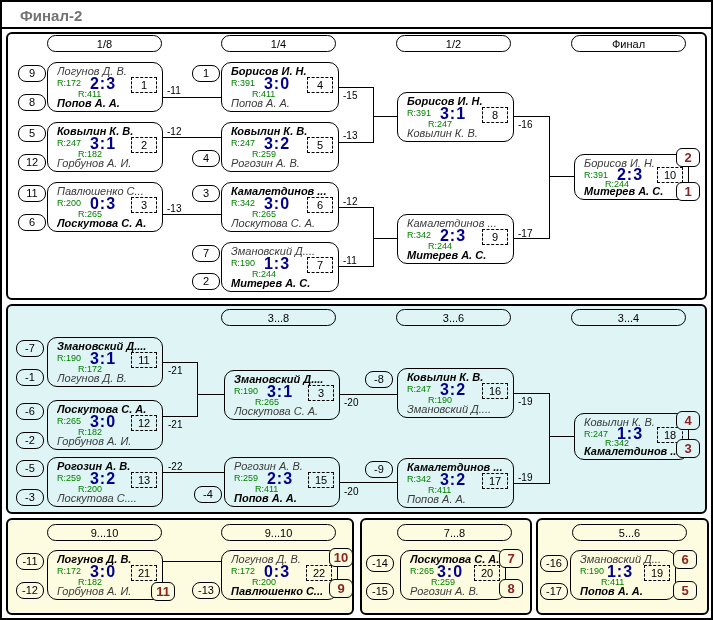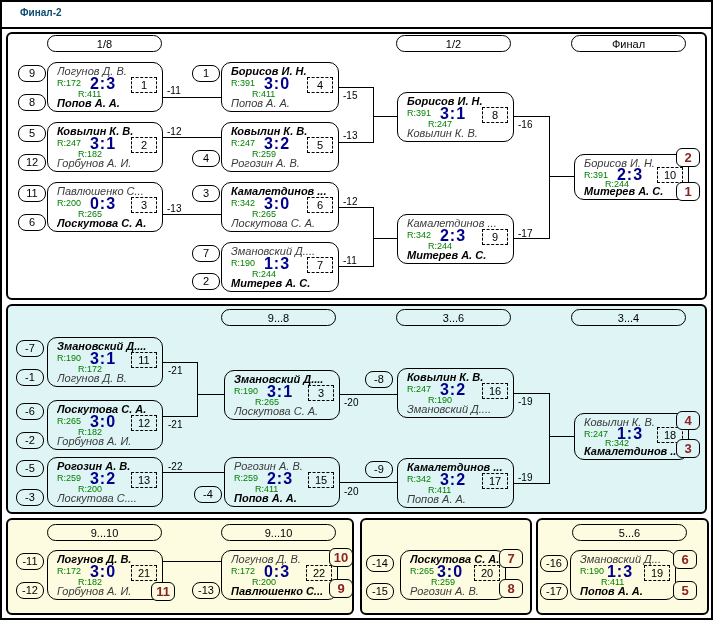--- a/index.html
+++ b/index.html
@@ -4,21 +4,21 @@
 <style>
   :root{
     --score:#00008B; --rating:#008000; --place:#8B2222;
     --bg-main:#FFFFFF; --bg-cons:#DEF4F5; --bg-place:#FDFBE0;
   }
   *{box-sizing:border-box; margin:0; padding:0;}
   html,body{background:#fff;}
   body{font-family:"Liberation Sans","DejaVu Sans",sans-serif;}
   .page{position:relative; width:713px; height:620px; border:2px solid #000; background:#fff; overflow:hidden;}
   .titlebar{position:absolute; left:0; top:0; width:100%; height:27px; border-bottom:2px solid #000; background:#fff;}
-  .title{position:absolute; left:18px; top:5px; font-size:10px; font-weight:bold; color:#0c4a6e;}
+  .title{position:absolute; left:18px; top:5px; font-size:15px; font-weight:bold; color:#737373;}
   .section{position:absolute; border:2px solid #000; border-radius:6px;}
   .sec-main{left:4px; top:30px; width:701px; height:268px; background:var(--bg-main);}
   .sec-cons{left:4px; top:302px; width:701px; height:210px; background:var(--bg-cons);}
   .sec-p1{left:4px; top:516px; width:348px; height:97px; background:var(--bg-place);}
   .sec-p2{left:358px; top:516px; width:172px; height:97px; background:var(--bg-place);}
   .sec-p3{left:534px; top:516px; width:173px; height:97px; background:var(--bg-place);}
   .oval{position:absolute; width:115px; height:17px; border:1px solid #000; border-radius:9px;
         font-size:11px; line-height:16px; text-align:center; color:#000; z-index:2;}
   .mbox{position:absolute; height:50px; border:1px solid #000; border-radius:10px; z-index:2;}
   .nm{position:absolute; left:9px; right:5px; font-size:11px; color:#3c3c3c; white-space:nowrap; overflow:hidden;font-style:italic;}
@@ -47,27 +47,29 @@
     <span class="title">Финал-2</span>
   </div>
 
   <div class="section sec-main"></div>
   <div class="section sec-cons"></div>
   <div class="section sec-p1"></div>
   <div class="section sec-p2"></div>
   <div class="section sec-p3"></div>
 
   <div class="oval" style="left:45px;top:33px">1/8</div>
+  <div class="oval" style="left:219px;top:33px">1/4</div>
   <div class="oval" style="left:394px;top:33px">1/2</div>
   <div class="oval" style="left:569px;top:33px">Финал</div>
-  <div class="oval" style="left:219px;top:307px">9...8</div>
+  <div class="oval" style="left:219px;top:307px">3...8</div>
   <div class="oval" style="left:394px;top:307px">3...6</div>
   <div class="oval" style="left:569px;top:307px">3...4</div>
   <div class="oval" style="left:45px;top:522px">9...10</div>
   <div class="oval" style="left:219px;top:522px">9...10</div>
+  <div class="oval" style="left:395px;top:522px">7...8</div>
   <div class="oval" style="left:570px;top:522px">5...6</div>
 
   <div class="hl" style="left:161px;top:95px;width:58px"></div>
   <div class="hl" style="left:161px;top:135px;width:58px"></div>
   <div class="hl" style="left:161px;top:212px;width:58px"></div>
   <div class="hl" style="left:337px;top:85px;width:34px"></div>
   <div class="hl" style="left:337px;top:140px;width:34px"></div>
   <div class="vl" style="left:371px;top:85px;height:56px"></div>
   <div class="hl" style="left:371px;top:114px;width:24px"></div>
   <div class="hl" style="left:337px;top:205px;width:34px"></div>

